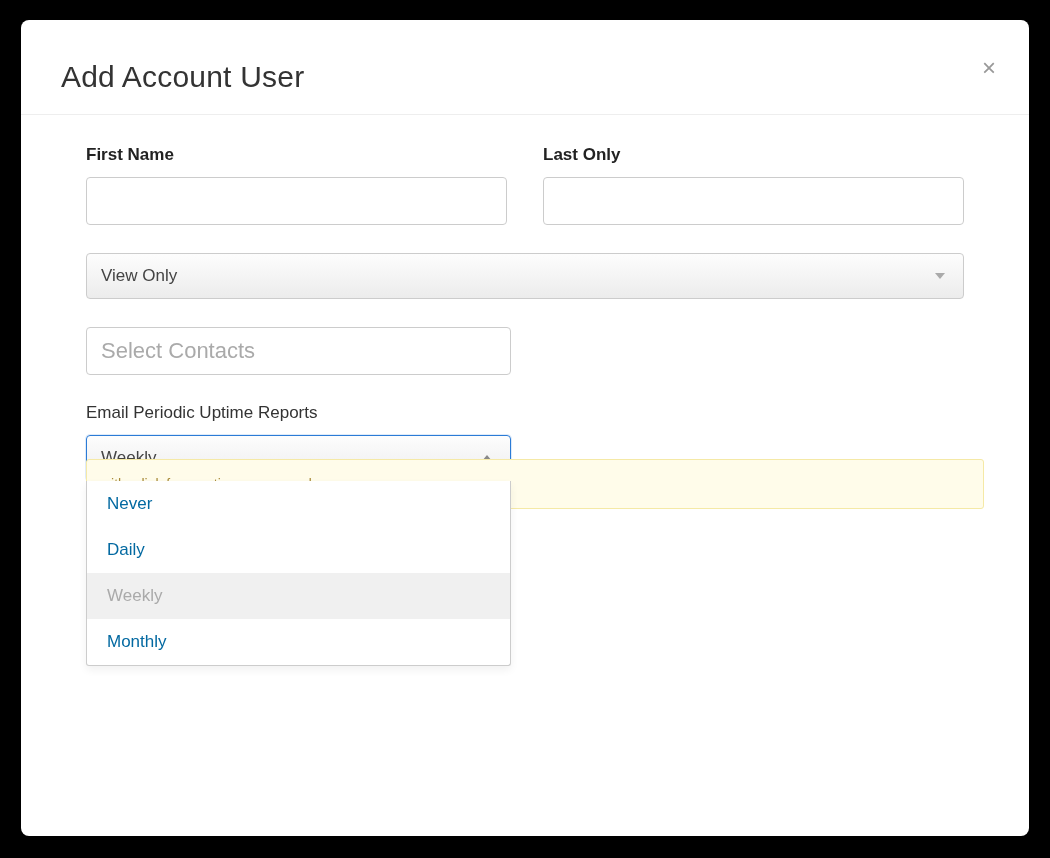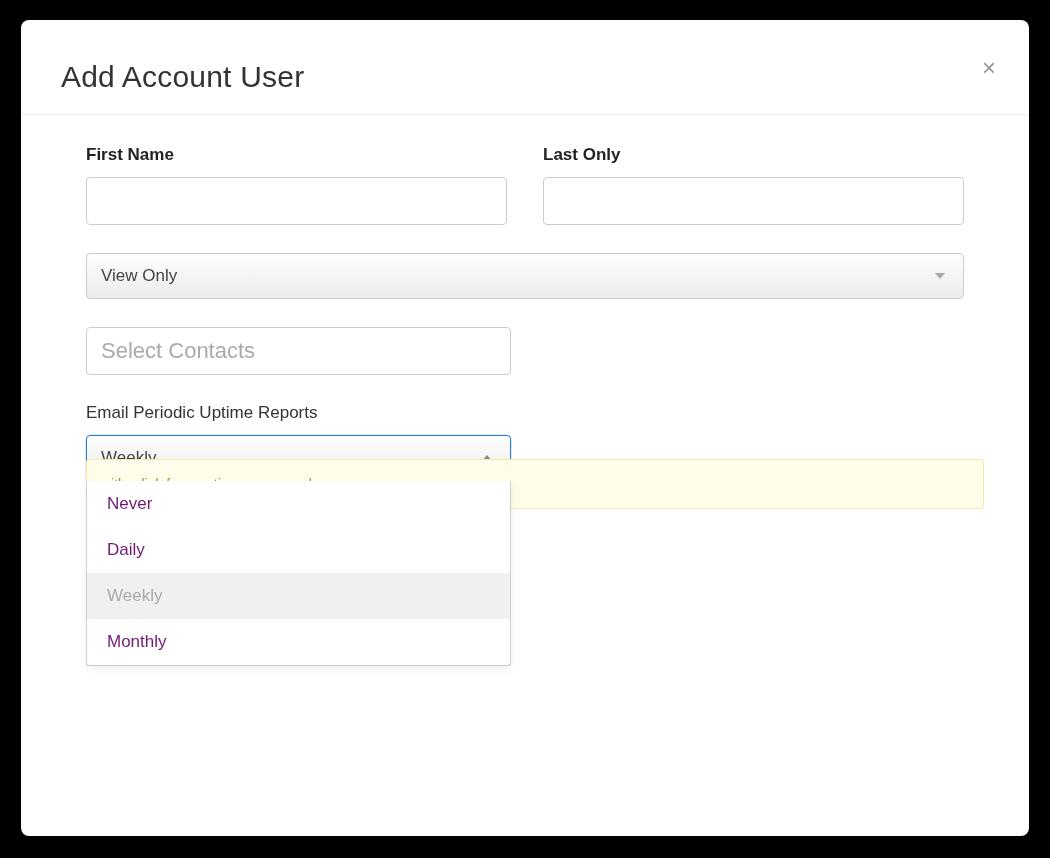--- a/index.html
+++ b/index.html
@@ -115,21 +115,21 @@
     background: #fff;
     border: 1px solid #ccc;
     border-top: none;
     border-radius: 0 0 3px 3px;
     box-shadow: 0 4px 8px rgba(0,0,0,0.06);
     z-index: 10;
   }
   .dropdown-item {
     padding: 13px 20px;
     font-size: 17px;
-    color: #701a75;
+    color: #0369a1;
     cursor: pointer;
   }
   .dropdown-item.selected {
     background: #f0f0f0;
     color: #aaa;
   }
   .contacts-input {
     width: 100%;
     height: 48px;
     border: 1px solid #ccc;

